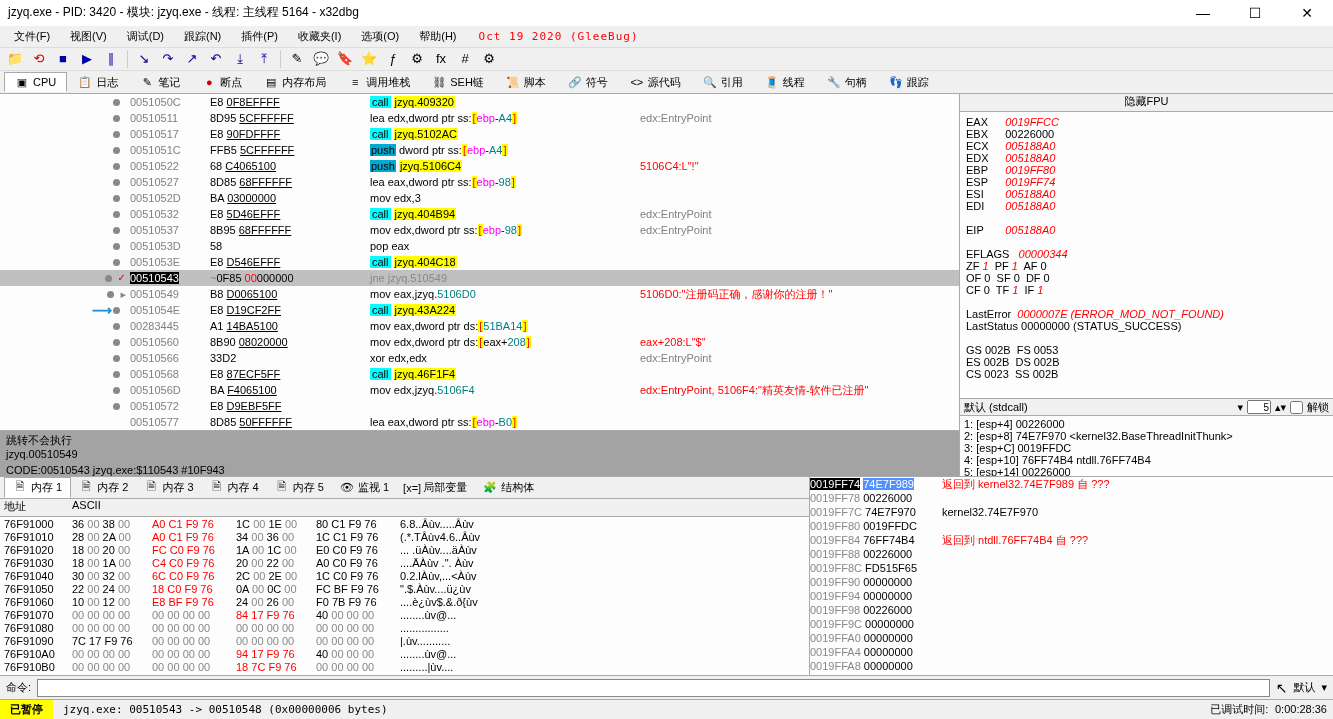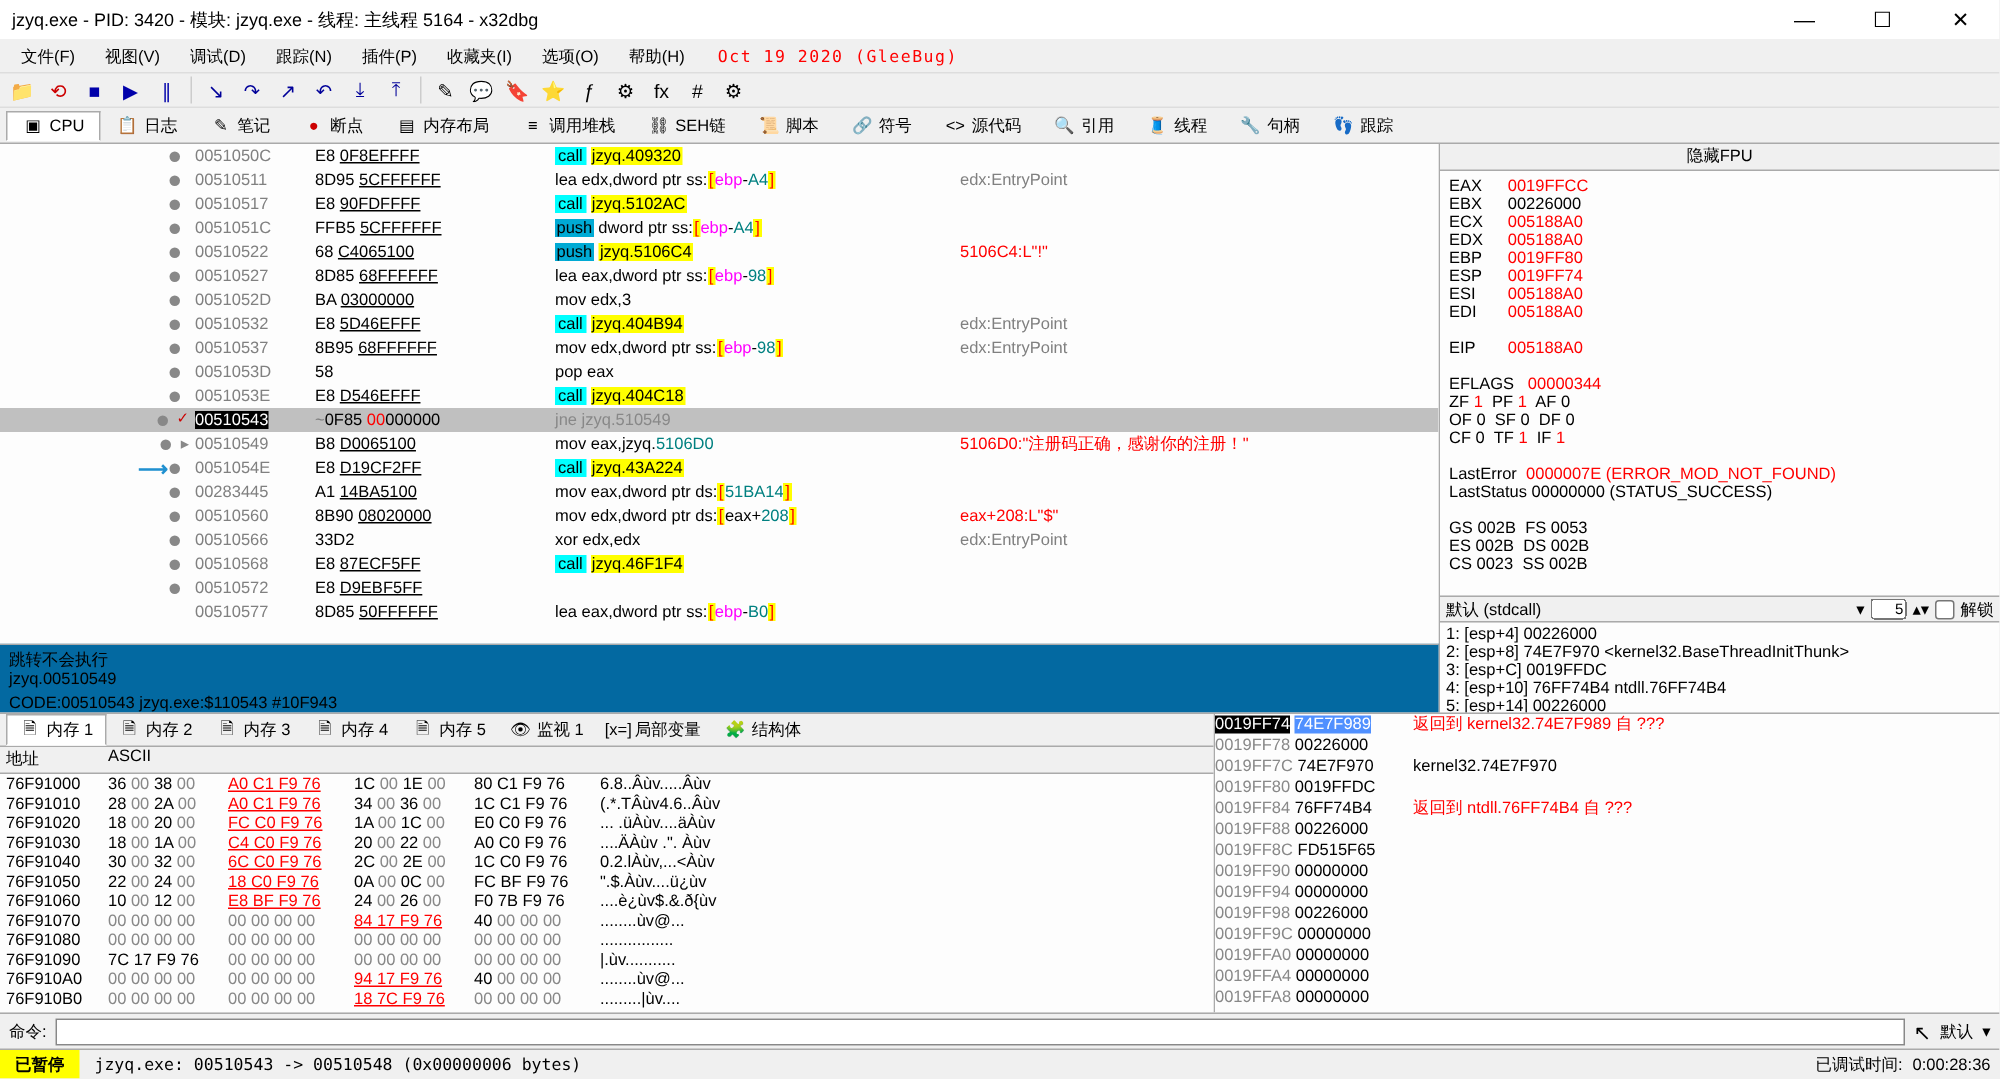--- a/index.html
+++ b/index.html
@@ -34,46 +34,46 @@
 .hl-brkt-y { background: #ffff00; color: #ff0000; padding: 0 1px; }
 .hl-ebp { color: #ff00ff; }
 .hl-num { color: #008080; }
 .hl-push { background: #00aad4; color: #000; padding: 0 1px; }
 .byte-red { color: #ff0000; }
 .byte-gray { color: #808080; }
 .byte-ul { text-decoration: underline; }
 .addr-sel { background: #000; color: #fff; }
 .comment-red { color: #ff0000; }
 .arrow-indicator { position: absolute; left: 92px; top: 208px; color: #2090d0; font-weight: bold; font-size: 14px; letter-spacing: -2px; }
-.info-pane { height: 46px; background: #0369a1; border-top: 1px solid #aaa; font-family: Consolas, monospace; font-size: 12px; padding: 2px 6px; }
+.info-pane { height: 46px; background: #a3a3a3; border-top: 1px solid #aaa; font-family: Consolas, monospace; font-size: 12px; padding: 2px 6px; }
 .reg-pane { width: 373px; display: flex; flex-direction: column; background: #fdfdfd; font-family: Consolas, monospace; font-size: 12px; }
 .reg-header { height: 18px; text-align: center; background: #f0f0f0; border-bottom: 1px solid #aaa; cursor: pointer; }
 .reg-body { flex: 1; padding: 4px 6px; white-space: pre; overflow: hidden; }
 .reg-name { display: inline-block; width: 30px; }
-.reg-val-red { color: #ff0000; }
+.reg-val-red { color: #ff0000; font-style: italic; }
 .reg-val-black { color: #000; }
 .stack-header { height: 18px; background: #f0f0f0; border-top: 1px solid #aaa; border-bottom: 1px solid #aaa; display: flex; align-items: center; padding: 0 4px; }
 .stack-body { height: 60px; padding: 2px 4px; white-space: pre; font-size: 11px; overflow: hidden; }
 .bottom { height: 200px; display: flex; border-top: 1px solid #aaa; }
 .dump-pane { width: 810px; display: flex; flex-direction: column; border-right: 1px solid #aaa; }
 .dump-tabs { height: 22px; background: #f0f0f0; border-bottom: 1px solid #aaa; display: flex; align-items: center; padding: 0 4px; }
 .dump-tab { padding: 2px 8px; display: flex; align-items: center; gap: 4px; cursor: pointer; }
 .dump-tab.active { background: #fff; border: 1px solid #aaa; border-bottom-color: #fff; }
 .dump-headers { height: 18px; background: #f0f0f0; display: flex; font-family: Consolas, monospace; font-size: 12px; border-bottom: 1px solid #aaa; }
 .dump-body { flex: 1; overflow: hidden; font-family: Consolas, monospace; font-size: 11px; background: #fdfdfd; line-height: 13px; white-space: pre; padding: 1px 0; }
 .stack-pane { flex: 1; display: flex; }
 .stack-left { width: 128px; font-family: Consolas, monospace; font-size: 11px; background: #fdfdfd; white-space: pre; line-height: 14px; }
 .stack-right { flex: 1; font-family: Consolas, monospace; font-size: 11px; background: #fdfdfd; white-space: pre; line-height: 14px; padding-left: 4px; }
 .cmdbar { height: 24px; background: #f0f0f0; display: flex; align-items: center; padding: 0 6px; gap: 6px; border-top: 1px solid #aaa; }
 .cmd-input { flex: 1; height: 18px; border: 1px solid #888; background: #fff; padding: 0 4px; }
 .statusbar { height: 20px; background: #f0f0f0; display: flex; align-items: center; border-top: 1px solid #aaa; font-size: 11px; }
 .status-paused { background: #ffff00; padding: 2px 10px; font-weight: bold; }
 .status-text { padding: 0 10px; font-family: Consolas, monospace; }
 .status-right { margin-left: auto; font-family: Consolas, monospace; padding-right: 6px; }
-.hex-redul { color: #ff0000; text-decoration: underline; }
+.hex-redul { color: #ff0000; }
 .hex-gray { color: #888; }
 </style>
 </head>
 <body>
 
 <div class="titlebar">
   <span class="title-text">jzyq.exe - PID: 3420 - 模块: jzyq.exe - 线程: 主线程 5164 - x32dbg</span>
   <div class="win-controls">
     <div class="win-btn">—</div>
     <div class="win-btn">☐</div>
@@ -192,20 +192,21 @@
         <div class="disasm-row"><div class="col-markers"><span class="bp-dot"></span></div><div class="col-addr">00510537</div><div class="col-bytes">8B95 <span class="byte-ul">68FFFFFF</span></div><div class="col-mnemonic">mov edx,dword ptr ss:<span class="hl-brkt-y">[</span><span class="hl-ebp">ebp</span>-<span class="hl-num">98</span><span class="hl-brkt-y">]</span></div><div class="col-comment">edx:EntryPoint</div></div>
         <div class="disasm-row"><div class="col-markers"><span class="bp-dot"></span></div><div class="col-addr">0051053D</div><div class="col-bytes">58</div><div class="col-mnemonic">pop eax</div><div class="col-comment"></div></div>
         <div class="disasm-row"><div class="col-markers"><span class="bp-dot"></span></div><div class="col-addr">0051053E</div><div class="col-bytes">E8 <span class="byte-ul">D546EFFF</span></div><div class="col-mnemonic"><span class="hl-call">call</span> <span class="hl-target">jzyq.404C18</span></div><div class="col-comment"></div></div>
         <div class="disasm-row selected"><div class="col-markers"><span class="bp-dot"></span><span style="color: rgb(204, 0, 0); font-size: 10px;">✓</span></div><div class="col-addr"><span class="addr-sel">00510543</span></div><div class="col-bytes"><span class="byte-gray">~</span><span>0F85 </span><span class="byte-red">00</span><span>000000</span></div><div class="col-mnemonic"><span style="color:#888">jne jzyq.510549</span></div><div class="col-comment"></div></div>
         <div class="disasm-row"><div class="col-markers"><span class="bp-dot"></span><span style="color: rgb(136, 136, 136);">▸</span></div><div class="col-addr">00510549</div><div class="col-bytes">B8 <span class="byte-ul">D0065100</span></div><div class="col-mnemonic">mov eax,jzyq.<span class="hl-num">5106D0</span></div><div class="col-comment"><span class="comment-red">5106D0:"注册码正确，感谢你的注册！"</span></div></div>
         <div class="disasm-row"><div class="col-markers"><span class="bp-dot"></span></div><div class="col-addr">0051054E</div><div class="col-bytes">E8 <span class="byte-ul">D19CF2FF</span></div><div class="col-mnemonic"><span class="hl-call">call</span> <span class="hl-target">jzyq.43A224</span></div><div class="col-comment"></div></div>
         <div class="disasm-row"><div class="col-markers"><span class="bp-dot"></span></div><div class="col-addr">00283445</div><div class="col-bytes">A1 <span class="byte-ul">14BA5100</span></div><div class="col-mnemonic">mov eax,dword ptr ds:<span class="hl-brkt-y">[</span><span class="hl-num">51BA14</span><span class="hl-brkt-y">]</span></div><div class="col-comment"></div></div>
         <div class="disasm-row"><div class="col-markers"><span class="bp-dot"></span></div><div class="col-addr">00510560</div><div class="col-bytes">8B90 <span class="byte-ul">08020000</span></div><div class="col-mnemonic">mov edx,dword ptr ds:<span class="hl-brkt-y">[</span>eax+<span class="hl-num">208</span><span class="hl-brkt-y">]</span></div><div class="col-comment"><span class="comment-red">eax+208:L"$"</span></div></div>
         <div class="disasm-row"><div class="col-markers"><span class="bp-dot"></span></div><div class="col-addr">00510566</div><div class="col-bytes">33D2</div><div class="col-mnemonic">xor edx,edx</div><div class="col-comment">edx:EntryPoint</div></div>
         <div class="disasm-row"><div class="col-markers"><span class="bp-dot"></span></div><div class="col-addr">00510568</div><div class="col-bytes">E8 <span class="byte-ul">87ECF5FF</span></div><div class="col-mnemonic"><span class="hl-call">call</span> <span class="hl-target">jzyq.46F1F4</span></div><div class="col-comment"></div></div>
+        <div class="disasm-row"><div class="col-markers"><span class="bp-dot"></span></div><div class="col-addr">0051056D</div><div class="col-bytes">BA <span class="byte-ul">F4065100</span></div><div class="col-mnemonic">mov edx,jzyq.<span class="hl-num">5106F4</span></div><div class="col-comment"><span class="comment-red">edx:EntryPoint, 5106F4:"精英友情-软件已注册"</span></div></div>
         <div class="disasm-row"><div class="col-markers"><span class="bp-dot"></span></div><div class="col-addr">00510572</div><div class="col-bytes">E8 <span class="byte-ul">D9EBF5FF</span></div><div class="col-comment"></div></div>
         <div class="disasm-row"><div class="col-markers"></div><div class="col-addr">00510577</div><div class="col-bytes">8D85 <span class="byte-ul">50FFFFFF</span></div><div class="col-mnemonic">lea eax,dword ptr ss:<span class="hl-brkt-y">[</span><span class="hl-ebp">ebp</span>-<span class="hl-num">B0</span><span class="hl-brkt-y">]</span></div><div class="col-comment"></div></div>
       </div>
     <div class="info-pane">
       <div>跳转不会执行</div>
       <div>jzyq.00510549</div>
       <div style="margin-top:4px">CODE:00510543 jzyq.exe:$110543 #10F943</div>
     </div>
   </div>
 

